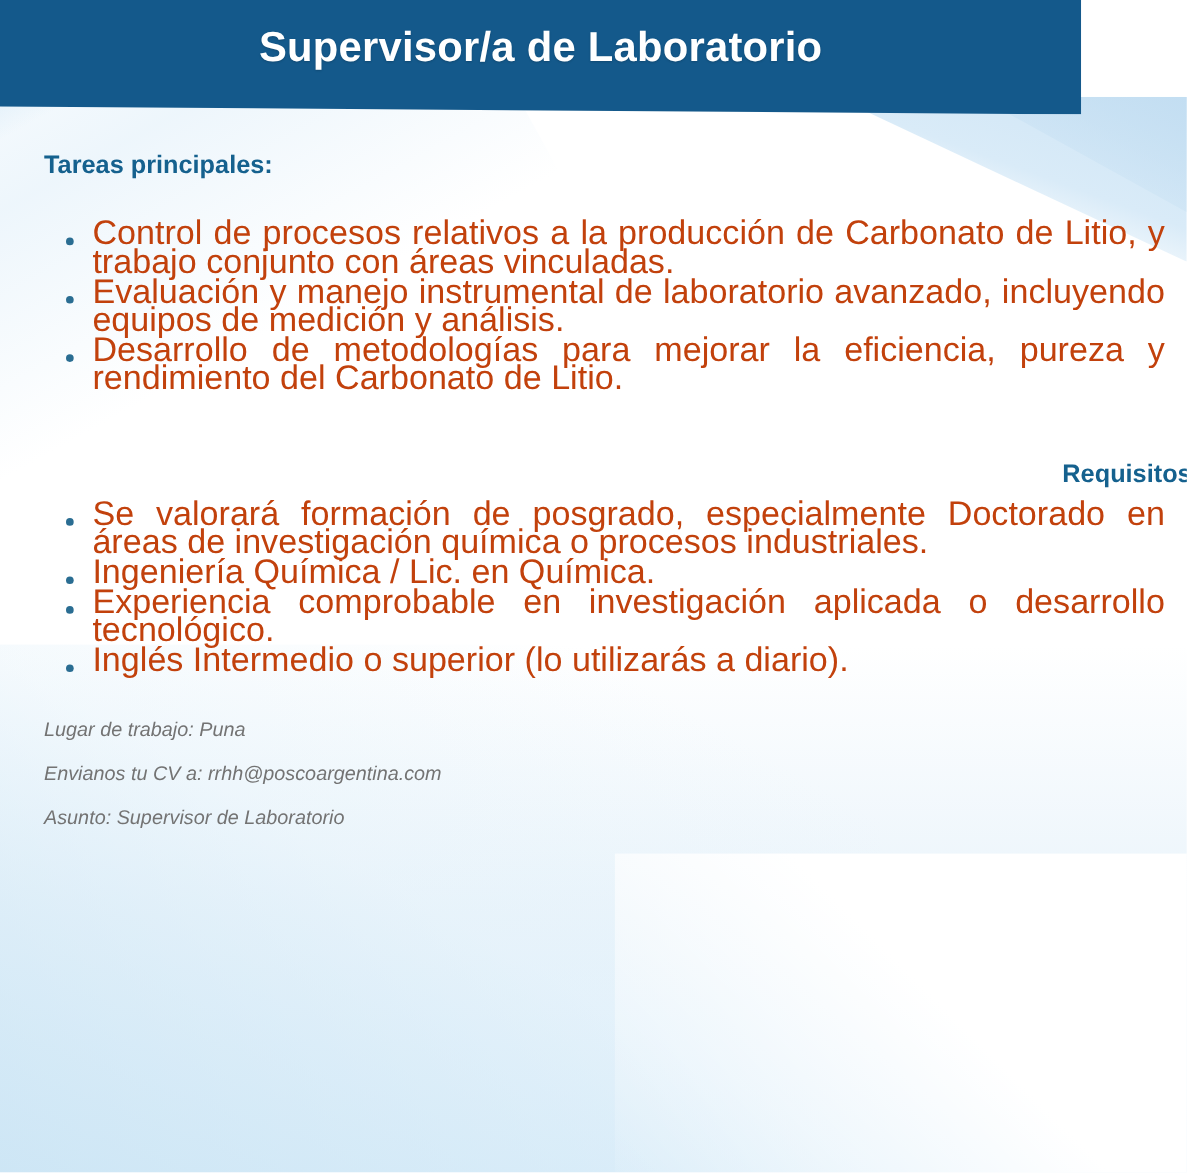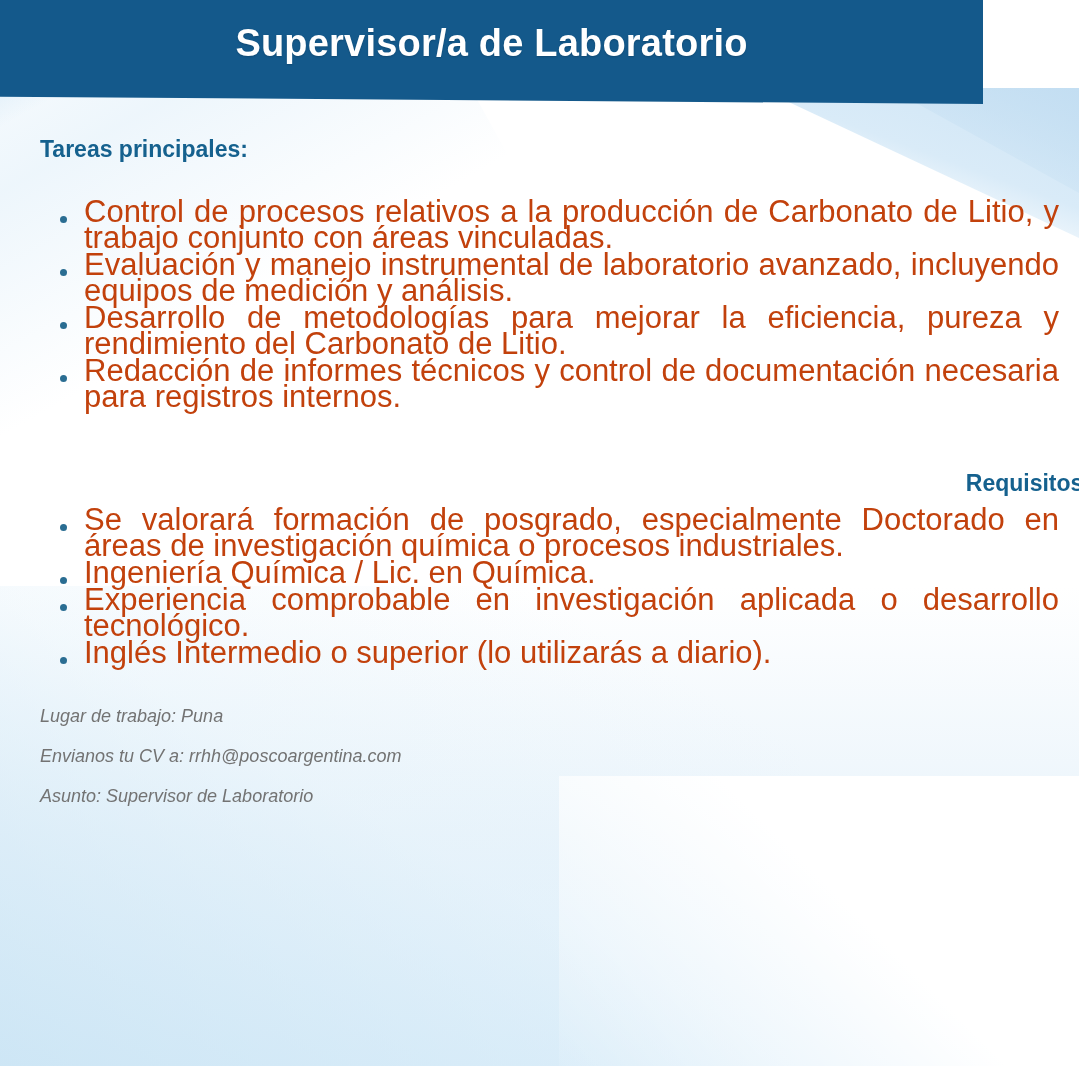--- a/index.html
+++ b/index.html
@@ -215,21 +215,20 @@
   </div>
 
   <div class="content">
 
     <div class="section-heading">Tareas principales:</div>
 
     <ul class="bullets tareas">
       <li>Control de procesos relativos a la producción de Carbonato de Litio, y trabajo conjunto con áreas vinculadas.</li>
       <li>Evaluación y manejo instrumental de laboratorio avanzado, incluyendo equipos de medición y análisis.</li>
       <li>Desarrollo de metodologías para mejorar la eficiencia, pureza y rendimiento del Carbonato de Litio.</li>
-      <li>Redacción de informes técnicos y control de documentación necesaria para registros internos.</li>
     </ul>
 
     <div class="section-heading requisitos">Requisitos:</div>
 
     <ul class="bullets requisitos-list">
       <li>Se valorará formación de posgrado, especialmente Doctorado en áreas de investigación química o procesos industriales.</li>
       <li>Ingeniería Química / Lic. en Química.</li>
       <li>Experiencia comprobable en investigación aplicada o desarrollo tecnológico.</li>
       <li>Inglés Intermedio o superior (lo utilizarás a diario).</li>
     </ul>

